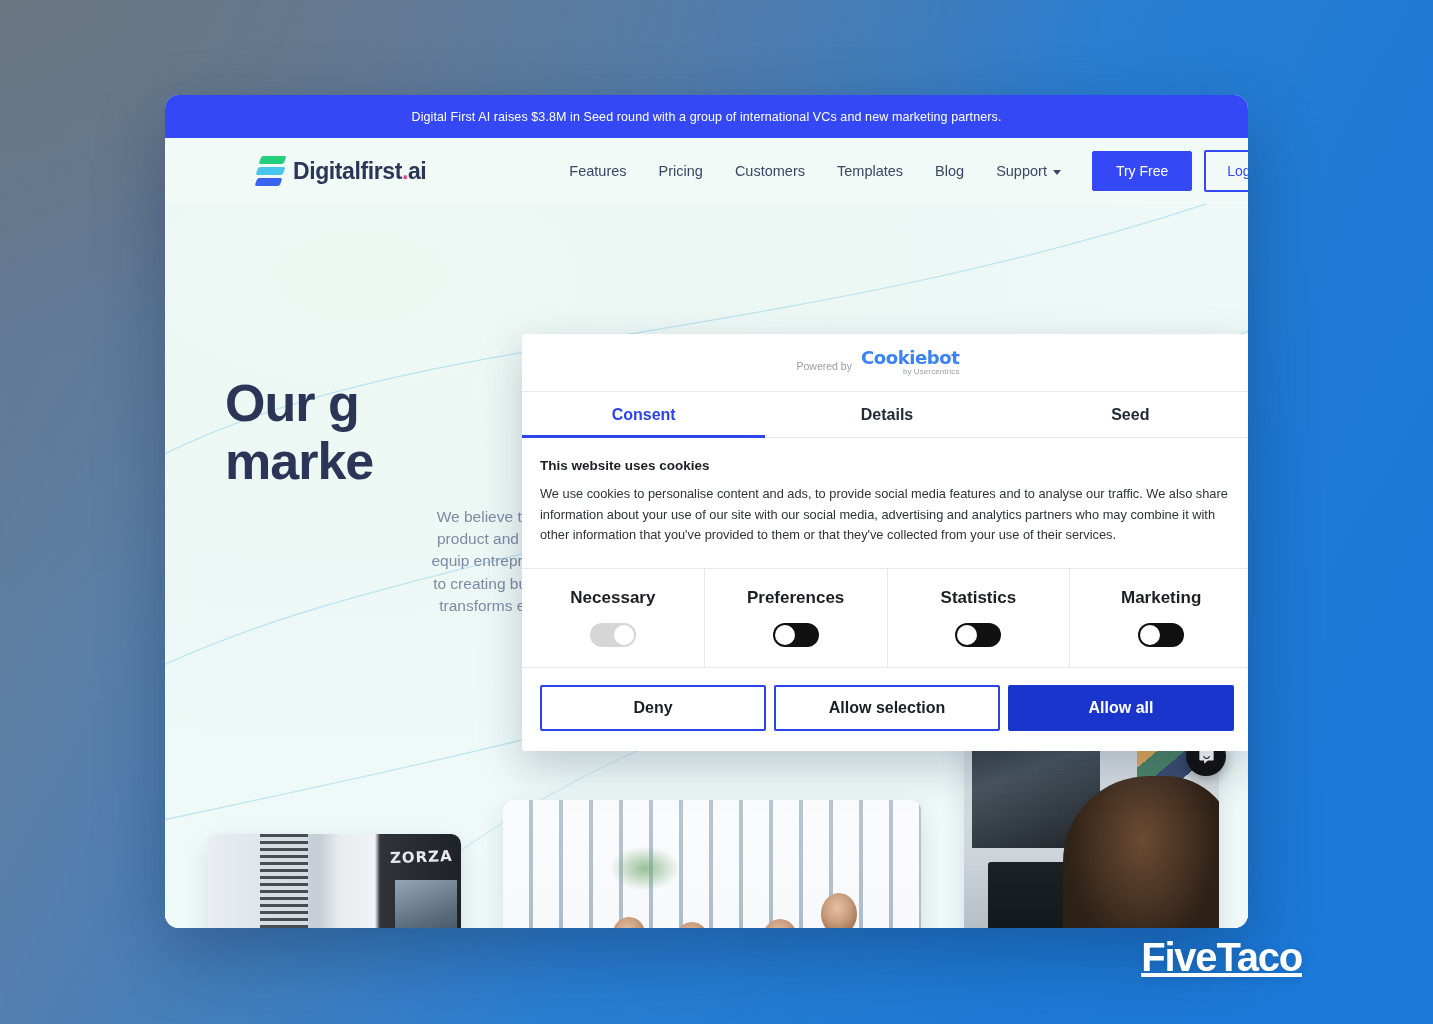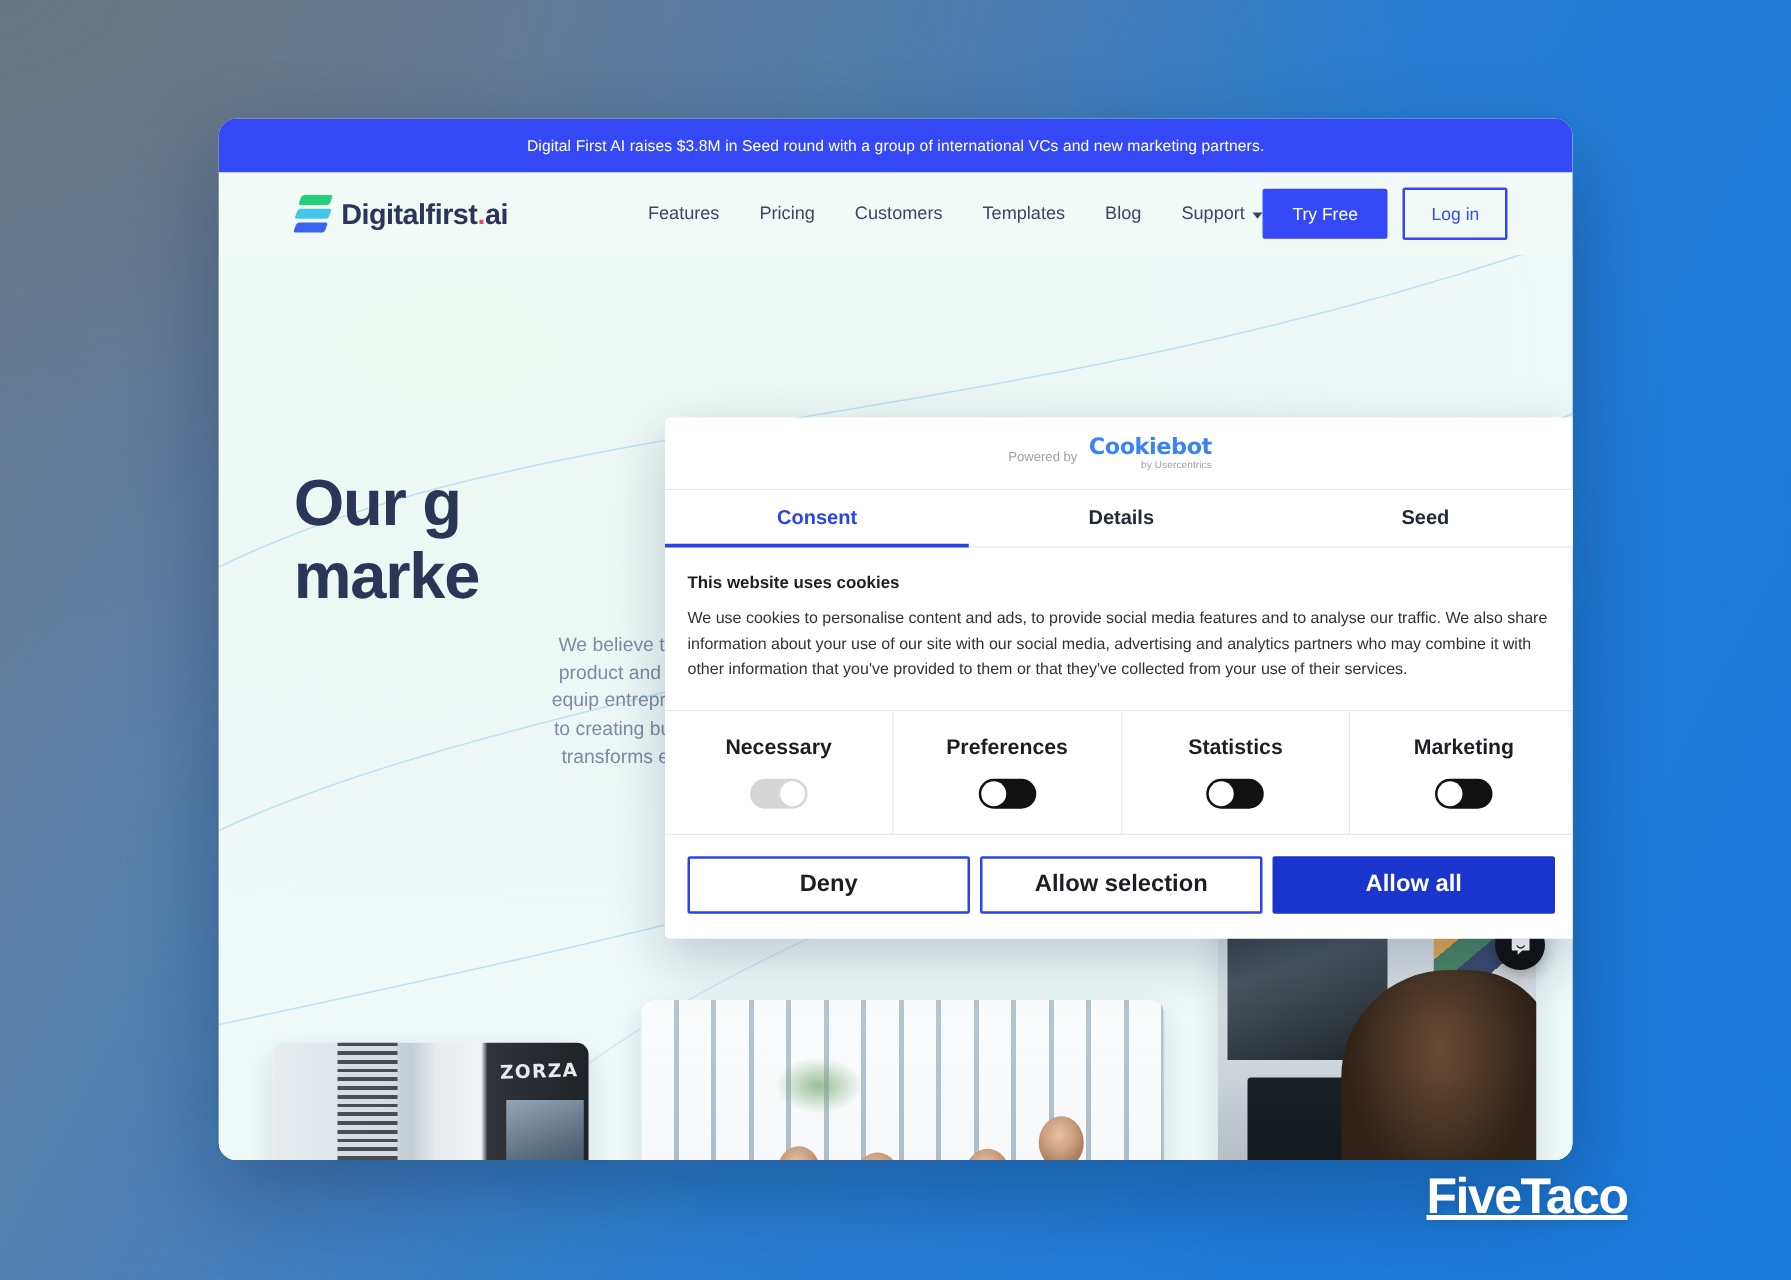--- a/index.html
+++ b/index.html
@@ -21,21 +21,21 @@
     height: 1024px;
     background:
       radial-gradient(120% 90% at 0% 0%, rgba(105,118,130,0.98) 0%, rgba(95,120,150,0.55) 36%, rgba(40,120,205,0.0) 66%),
       linear-gradient(118deg, #6c7a86 0%, #5b7fa8 22%, #2a7ed2 55%, #1e7ad6 78%, #1a78d8 100%);
     overflow: hidden;
   }
 
   
   #site-card {
     position: absolute;
-    left: 175px;
+    left: 165px;
     top: 95px;
     width: 1083px;
     height: 833px;
     border-radius: 14px;
     overflow: hidden;
     box-shadow: 0 26px 70px rgba(10,30,60,0.33);
     background: #f1faf7;
   }
 
   
@@ -49,22 +49,23 @@
     font-size: 12.5px;
     letter-spacing: 0.1px;
   }
 
   
   #site-header {
     height: 66px;
     background: #f1faf7;
     display: flex;
     align-items: center;
-    padding: 0 52px 0 62px;
+    padding: 0 52px 0 92px;
     box-sizing: border-box;
+    gap: 31px;
   }
   #logo-wrap {
     display: flex;
     align-items: center;
     gap: 9px;
   }
   .logo-mark {
     width: 27px;
     height: 31px;
     position: relative;
@@ -408,21 +409,21 @@
 
   #cd-actions {
     display: flex;
     gap: 8px;
     padding: 17px 18px 20px;
   }
   .cd-btn {
     flex: 1;
     height: 46px;
     border-radius: 2px;
-    font-size: 19px;
+    font-size: 16px;
     font-weight: bold;
     cursor: pointer;
     display: flex;
     align-items: center;
     justify-content: center;
     box-sizing: border-box;
   }
   .cd-btn.outline {
     background: #ffffff;
     color: #1b1f24;

